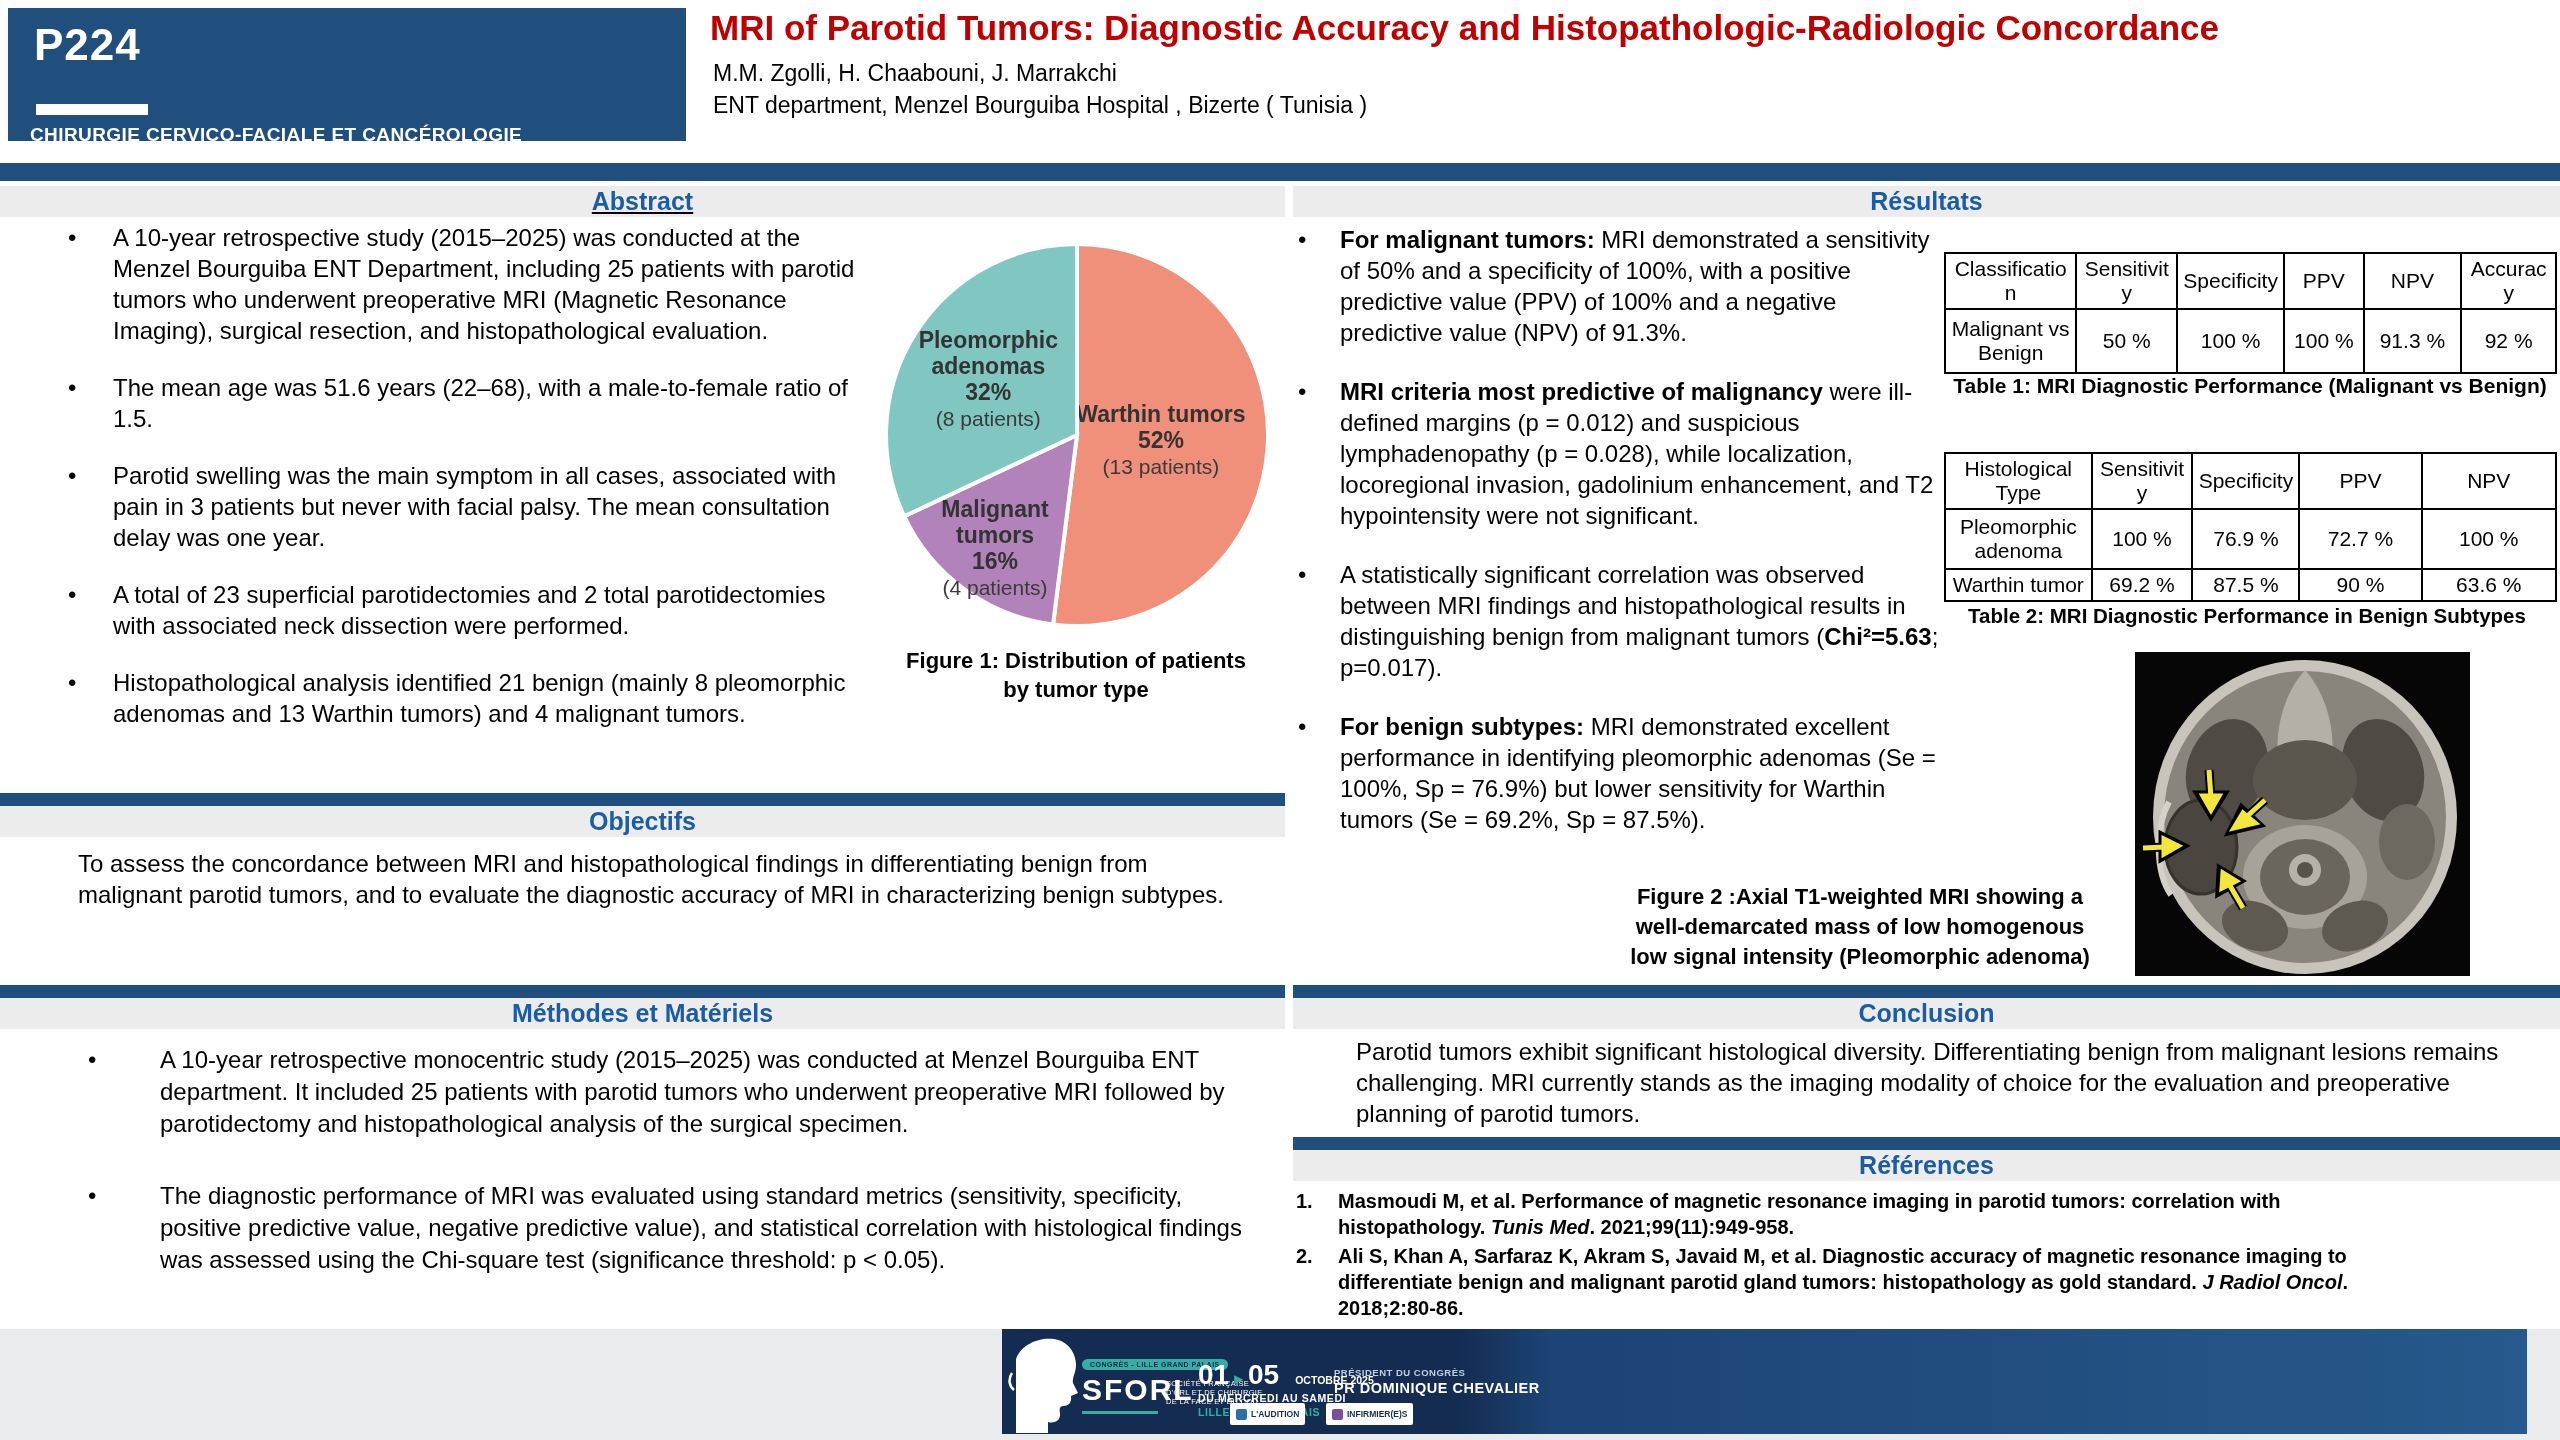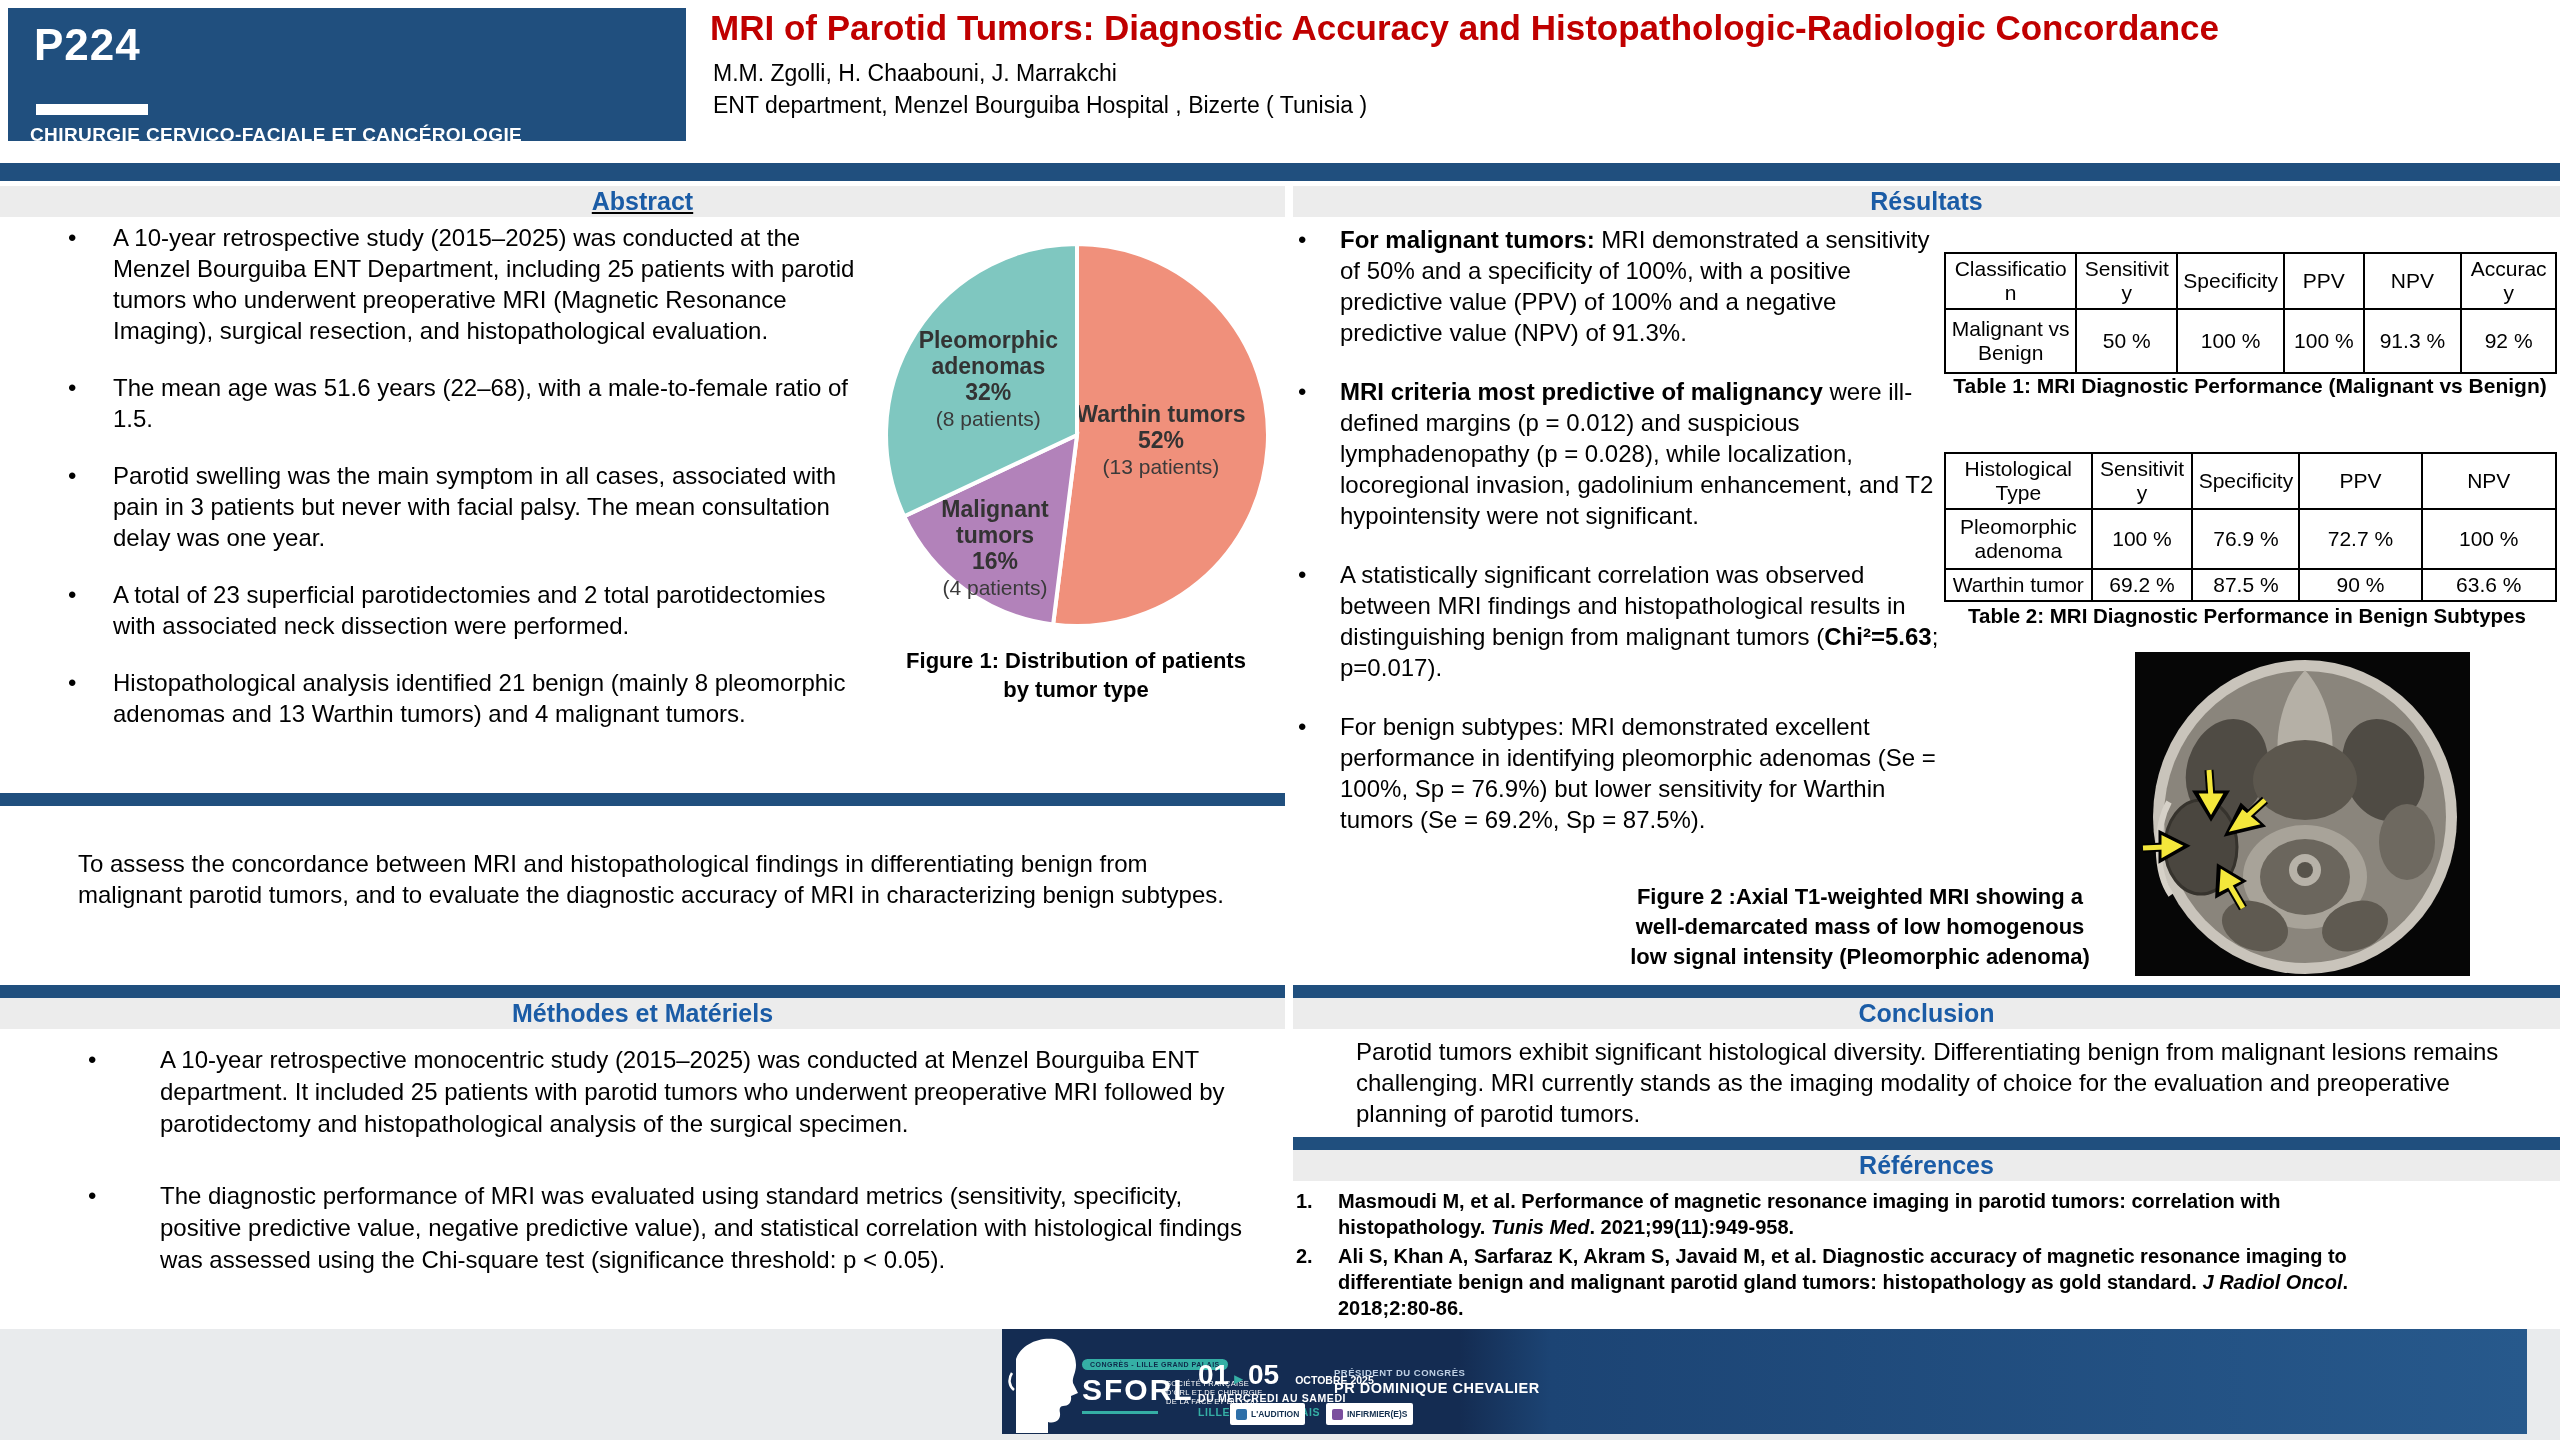--- a/index.html
+++ b/index.html
@@ -145,20 +145,23 @@
         <text text-anchor="middle" class="pie-label"><tspan x="282.9" y="186.3">Warthin tumors</tspan><tspan x="282.9" y="212.3">52%</tspan><tspan x="282.9" y="238.3" class="pie-sub">(13 patients)</tspan></text>
         <path d="M199,199 L175.1,388.5 A191,191 0 0 1 26.2,280.3 Z" fill="#B282BA" stroke="#fff" stroke-width="4"></path>
         <text text-anchor="middle" class="pie-label"><tspan x="117.0" y="280.8">Malignant</tspan><tspan x="117.0" y="306.8">tumors</tspan><tspan x="117.0" y="332.8">16%</tspan><tspan x="117.0" y="358.8" class="pie-sub">(4 patients)</tspan></text>
         <path d="M199,199 L26.2,280.3 A191,191 0 0 1 199.0,8.0 Z" fill="#7FC7C0" stroke="#fff" stroke-width="4"></path>
         <text text-anchor="middle" class="pie-label"><tspan x="110.3" y="111.7">Pleomorphic</tspan><tspan x="110.3" y="137.7">adenomas</tspan><tspan x="110.3" y="163.7">32%</tspan><tspan x="110.3" y="189.7" class="pie-sub">(8 patients)</tspan></text>
       </svg>
   </div>
   <div class="fig1cap">Figure 1: Distribution of patients<br>by tumor type</div>
 
   <div class="nbar" style="left:0;top:793px;width:1285px;"></div>
+  <div class="strip" style="left:0;top:806px;width:1285px;">
+    <span class="strip-t">Objectifs</span>
+  </div>
   <div class="objtext">To assess the concordance between MRI and histopathological findings in differentiating benign from malignant parotid tumors, and to evaluate the diagnostic accuracy of MRI in characterizing benign subtypes.</div>
 
   <div class="nbar" style="left:0;top:985px;width:1285px;"></div>
   <div class="strip" style="left:0;top:998px;width:1285px;">
     <span class="strip-t">Méthodes et Matériels</span>
   </div>
   <div id="methods-list" class="blist">
       <div class="bitem">
         <span class="bmk">•</span>
         <span class="btxt">A 10-year retrospective monocentric study (2015–2025) was conducted at Menzel Bourguiba ENT department. It included 25 patients with parotid tumors who underwent preoperative MRI followed by parotidectomy and histopathological analysis of the surgical specimen.</span>
@@ -177,21 +180,21 @@
       <div class="bitem">
         <span class="bmk">•</span>
         <span class="btxt"><span style="font-weight: bold;">MRI criteria most predictive of malignancy</span><span> were ill-defined margins (p = 0.012) and suspicious lymphadenopathy (p = 0.028), while localization, locoregional invasion, gadolinium enhancement, and T2 hypointensity were not significant.</span></span>
       </div>
       <div class="bitem">
         <span class="bmk">•</span>
         <span class="btxt"><span>A statistically significant correlation was observed between MRI findings and histopathological results in distinguishing benign from malignant tumors (</span><span style="font-weight: bold;">Chi²=5.63</span><span>; p=0.017).</span></span>
       </div>
       <div class="bitem">
         <span class="bmk">•</span>
-        <span class="btxt"><span style="font-weight: normal;">For benign subtypes: </span><span>MRI demonstrated excellent performance in identifying pleomorphic adenomas (Se = 100%, Sp = 76.9%) but lower sensitivity for Warthin tumors (Se = 69.2%, Sp = 87.5%).</span></span>
+        <span class="btxt"><span style="font-weight: bold;">For benign subtypes: </span><span>MRI demonstrated excellent performance in identifying pleomorphic adenomas (Se = 100%, Sp = 76.9%) but lower sensitivity for Warthin tumors (Se = 69.2%, Sp = 87.5%).</span></span>
       </div>
     </div>
 
   <table id="table1" class="ptable">
       <colgroup>
         <col style="width: 21.5%;">
         <col style="width: 16.5%;">
         <col style="width: 17.5%;">
         <col style="width: 13%;">
         <col style="width: 16%;">

